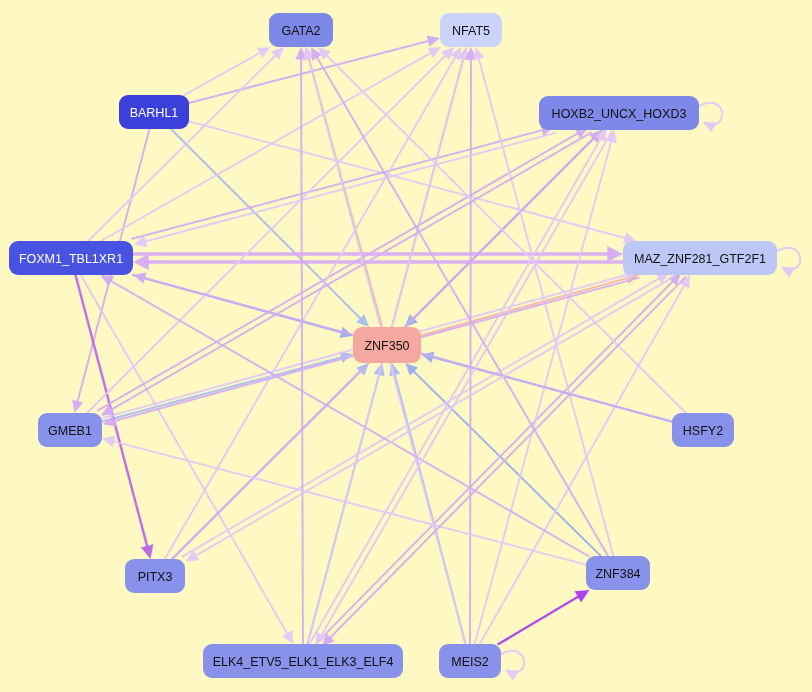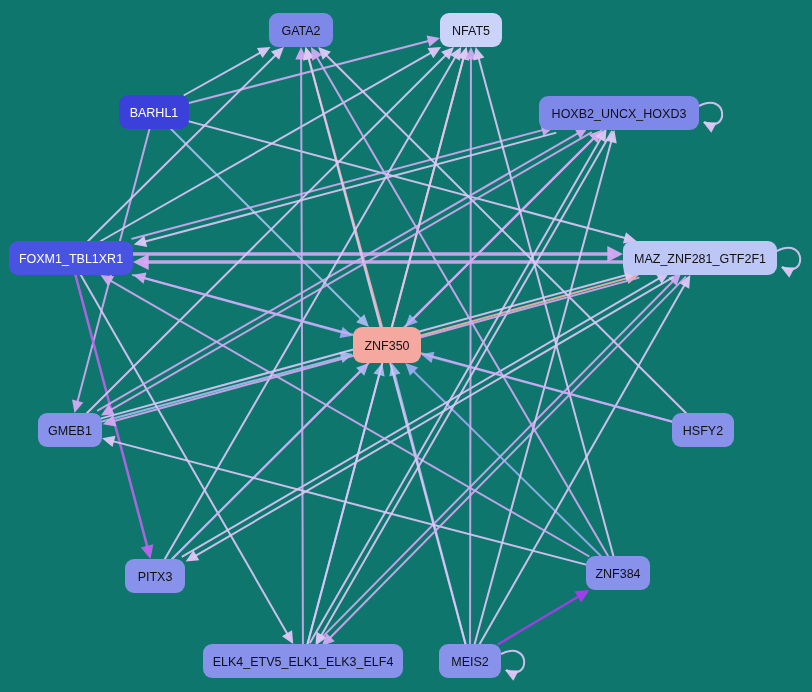--- a/index.html
+++ b/index.html
@@ -1,19 +1,19 @@
 <!DOCTYPE html>
 <html><head>
 <meta charset="utf-8">
 <style>
   html,body{margin:0;padding:0;background:#ffffff;}
   .canvas{
     position:relative;
     width:812px;height:692px;
-    background:#0f766e;
+    background:#fef9c3;
     overflow:hidden;
     font-family:"Liberation Sans","DejaVu Sans",sans-serif;
   }
   svg{display:block;}
   svg text{
     font-family:"Liberation Sans","DejaVu Sans",sans-serif;
     pointer-events:none;
   }
 </style>
 </head>

